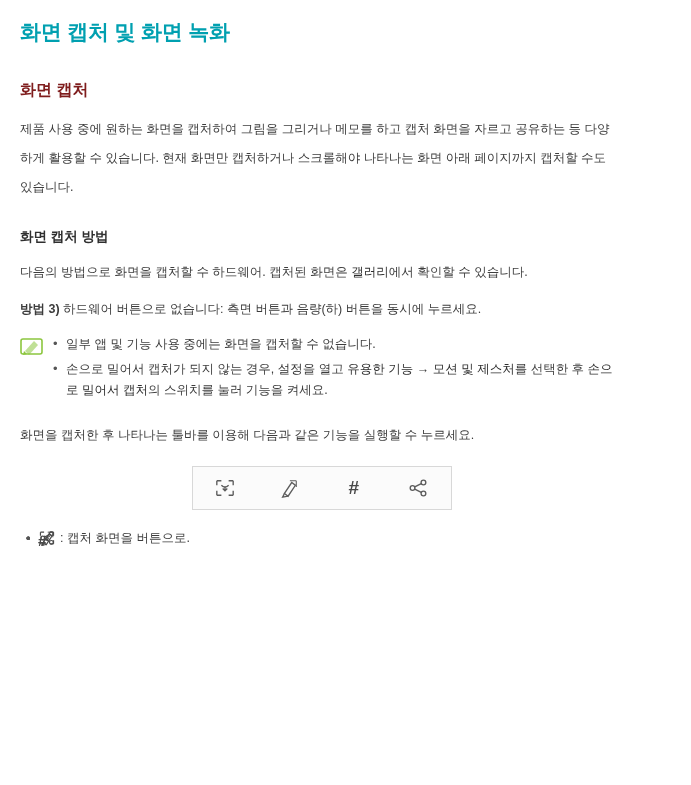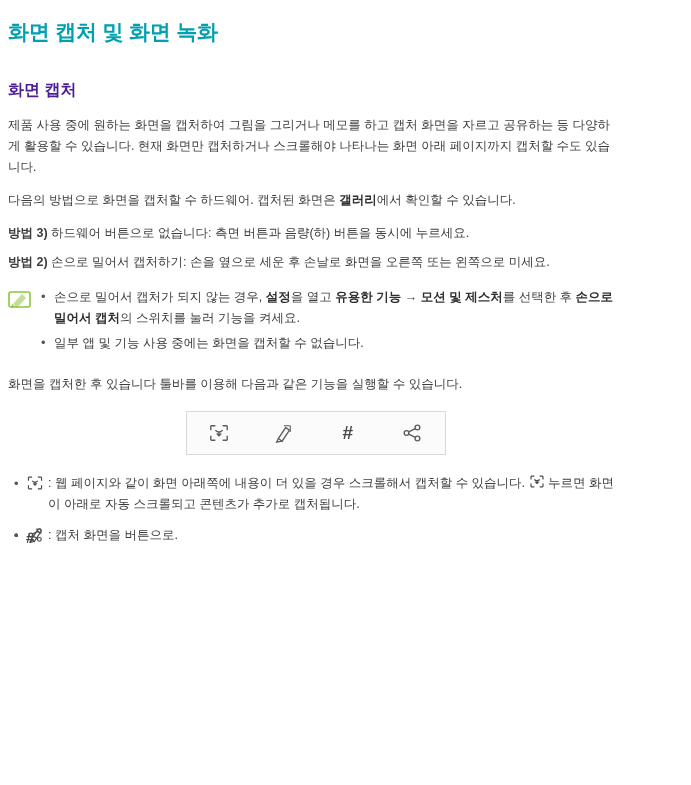--- a/index.html
+++ b/index.html
@@ -11,57 +11,57 @@
     min-height: 785px;
     background: #ffffff;
     font-family: "Liberation Sans", sans-serif;
     color: #3c3c3c;
     -webkit-font-smoothing: antialiased;
   }
   .page {
     position: relative;
     width: 631px;
     box-sizing: border-box;
-    padding: 14px 8px 10px 8px;
+    padding: 14px 8px 10px 20px;
   }
   h1.doc-title {
     font-size: 21px;
     font-weight: bold;
     color: #00a0b0;
     margin: 4px 0 34px 0;
     letter-spacing: -0.2px;
   }
   h2.section-title {
     font-size: 16px;
     font-weight: bold;
-    color: #4c1d95;
+    color: #7f1d1d;
     margin: 0 0 14px 0;
   }
   p.body-text {
     font-size: 12.5px;
-    line-height: 21px;
+    line-height: 29px;
     color: #3d3d3d;
     margin: 0 12px 12px 0;
   }
   h3.sub-title {
     font-size: 13.5px;
     font-weight: bold;
     color: #2f2f2f;
     margin: 26px 0 12px 0;
   }
   p.method {
     font-size: 12.5px;
     line-height: 21px;
     margin: 0 0 8px 0;
   }
   p.method .lead {
     font-weight: bold;
   }
   b, strong {
-    font-weight: bold;
+    font-weight: normal;
     color: #2f2f2f;
   }
   
   .note {
     display: flex;
     align-items: flex-start;
     margin: 14px 0 16px 0;
   }
   .note-icon {
     flex: 0 0 30px;
@@ -168,44 +168,44 @@
 <body>
 
 <div class="page">
 
   <h1 class="doc-title">화면 캡처 및 화면 녹화</h1>
 
   <h2 class="section-title">화면 캡처</h2>
 
   <p class="body-text">제품 사용 중에 원하는 화면을 캡처하여 그림을 그리거나 메모를 하고 캡처 화면을 자르고 공유하는 등 다양하게 활용할 수 있습니다. 현재 화면만 캡처하거나 스크롤해야 나타나는 화면 아래 페이지까지 캡처할 수도 있습니다.</p>
 
+  <h3 class="sub-title">화면 캡처 방법</h3>
 
   <p class="body-text"><span>다음의 방법으로 화면을 캡처할 수 하드웨어. 캡처된 화면은 </span><b>갤러리</b><span>에서 확인할 수 있습니다.</span></p>
 
   <p class="method"><span class="lead">방법 3)</span><span> 하드웨어 버튼으로 없습니다: 측면 버튼과 음량(하) 버튼을 동시에 누르세요.</span></p>
 
-  <p class="method"><span class="lead">방법 2)</span><span> 손으로 밀어서 캡처하기: 손을 옆으로 세운 후 손날로 화면을 오른쪽 또는 왼쪽으로 미세요.</span></p>
 
   <div class="note">
     <div class="note-icon">
       <svg width="24" height="22" viewBox="0 0 24 22" aria-hidden="true">
         <rect x="1" y="3" width="21" height="15" rx="2" ry="2" fill="none" stroke="#8cc63f" stroke-width="1.6"></rect>
         <path d="M5 15 L14 5 L18 9 L9 19 Z" fill="#8cc63f" opacity="0.55"></path>
         <path d="M3 19 L7 18 L4 15 Z" fill="#8cc63f"></path>
       </svg>
     </div>
     <div class="note-body">
       <ul class="bullets">
+        <li><span>일부 앱 및 기능 사용 중에는 화면을 캡처할 수 없습니다.</span></li>
         <li><span>손으로 밀어서 캡처가 되지 않는 경우, <b>설정</b>을 열고 <b>유용한 기능</b> → <b>모션 및 제스처</b>를 선택한 후 <b>손으로 밀어서 캡처</b>의 스위치를 눌러 기능을 켜세요.</span></li>
-        <li><span>일부 앱 및 기능 사용 중에는 화면을 캡처할 수 없습니다.</span></li>
       </ul>
     </div>
   </div>
 
-  <p class="body-text">화면을 캡처한 후 있습니다 툴바를 이용해 다음과 같은 기능을 실행할 수 있습니다.</p>
+  <p class="body-text">화면을 캡처한 후 나타나는 툴바를 이용해 다음과 같은 기능을 실행할 수 누르세요.</p>
 
   <div class="toolbar-wrap">
     <div class="toolbar">
       <div class="tb-item">
         <svg width="22" height="20" viewBox="0 0 24 22" aria-hidden="true">
           <path d="M3 3 L3 8 M3 3 L8 3" fill="none" stroke="currentColor" stroke-width="1.5"></path>
           <path d="M21 3 L21 8 M21 3 L16 3" fill="none" stroke="currentColor" stroke-width="1.5"></path>
           <path d="M3 19 L3 14 M3 19 L8 19" fill="none" stroke="currentColor" stroke-width="1.5"></path>
           <path d="M21 19 L21 14 M21 19 L16 19" fill="none" stroke="currentColor" stroke-width="1.5"></path>
           <path d="M8 8 Q12 12 16 8" fill="none" stroke="currentColor" stroke-width="1.5"></path>
@@ -239,28 +239,20 @@
       <span class="li-icon">
         <svg width="18" height="16" viewBox="0 0 24 22" aria-hidden="true">
           <path d="M3 3 L3 8 M3 3 L8 3" fill="none" stroke="currentColor" stroke-width="1.6"></path>
           <path d="M21 3 L21 8 M21 3 L16 3" fill="none" stroke="currentColor" stroke-width="1.6"></path>
           <path d="M3 19 L3 14 M3 19 L8 19" fill="none" stroke="currentColor" stroke-width="1.6"></path>
           <path d="M21 19 L21 14 M21 19 L16 19" fill="none" stroke="currentColor" stroke-width="1.6"></path>
           <path d="M8 8 Q12 12 16 8" fill="none" stroke="currentColor" stroke-width="1.6"></path>
           <path d="M12 9 L12 14 M9.5 11.5 L12 14 L14.5 11.5" fill="none" stroke="currentColor" stroke-width="1.6"></path>
         </svg>
       </span>
-      <span>: 웹 페이지와 같이 화면 아래쪽에 내용이 더 있을 경우 스크롤해서 캡처할 수 있습니다. <span class="inline-ico"><svg width="16" height="15" viewBox="0 0 24 22" aria-hidden="true">
-              <path d="M3 3 L3 8 M3 3 L8 3" fill="none" stroke="currentColor" stroke-width="1.8"></path>
-              <path d="M21 3 L21 8 M21 3 L16 3" fill="none" stroke="currentColor" stroke-width="1.8"></path>
-              <path d="M3 19 L3 14 M3 19 L8 19" fill="none" stroke="currentColor" stroke-width="1.8"></path>
-              <path d="M21 19 L21 14 M21 19 L16 19" fill="none" stroke="currentColor" stroke-width="1.8"></path>
-              <path d="M8 8 Q12 12 16 8" fill="none" stroke="currentColor" stroke-width="1.8"></path>
-              <path d="M12 9 L12 14 M9.5 11.5 L12 14 L14.5 11.5" fill="none" stroke="currentColor" stroke-width="1.8"></path>
-            </svg></span> 누르면 화면이 아래로 자동 스크롤되고 콘텐츠가 추가로 캡처됩니다.</span>
     </li>
     <li>
       <span class="li-bullet">•</span>
       <span class="li-icon">
         <svg width="18" height="16" viewBox="0 0 24 22" aria-hidden="true">
           <path d="M7 17 L15 5 L19 8 L11 20 Z" fill="none" stroke="currentColor" stroke-width="1.6"></path>
           <path d="M7 17 L5 21 L11 20" fill="none" stroke="currentColor" stroke-width="1.6"></path>
           <path d="M13 3 L20 3 M20 3 L20 10" fill="none" stroke="currentColor" stroke-width="1.3"></path>
         </svg>
       </span>

